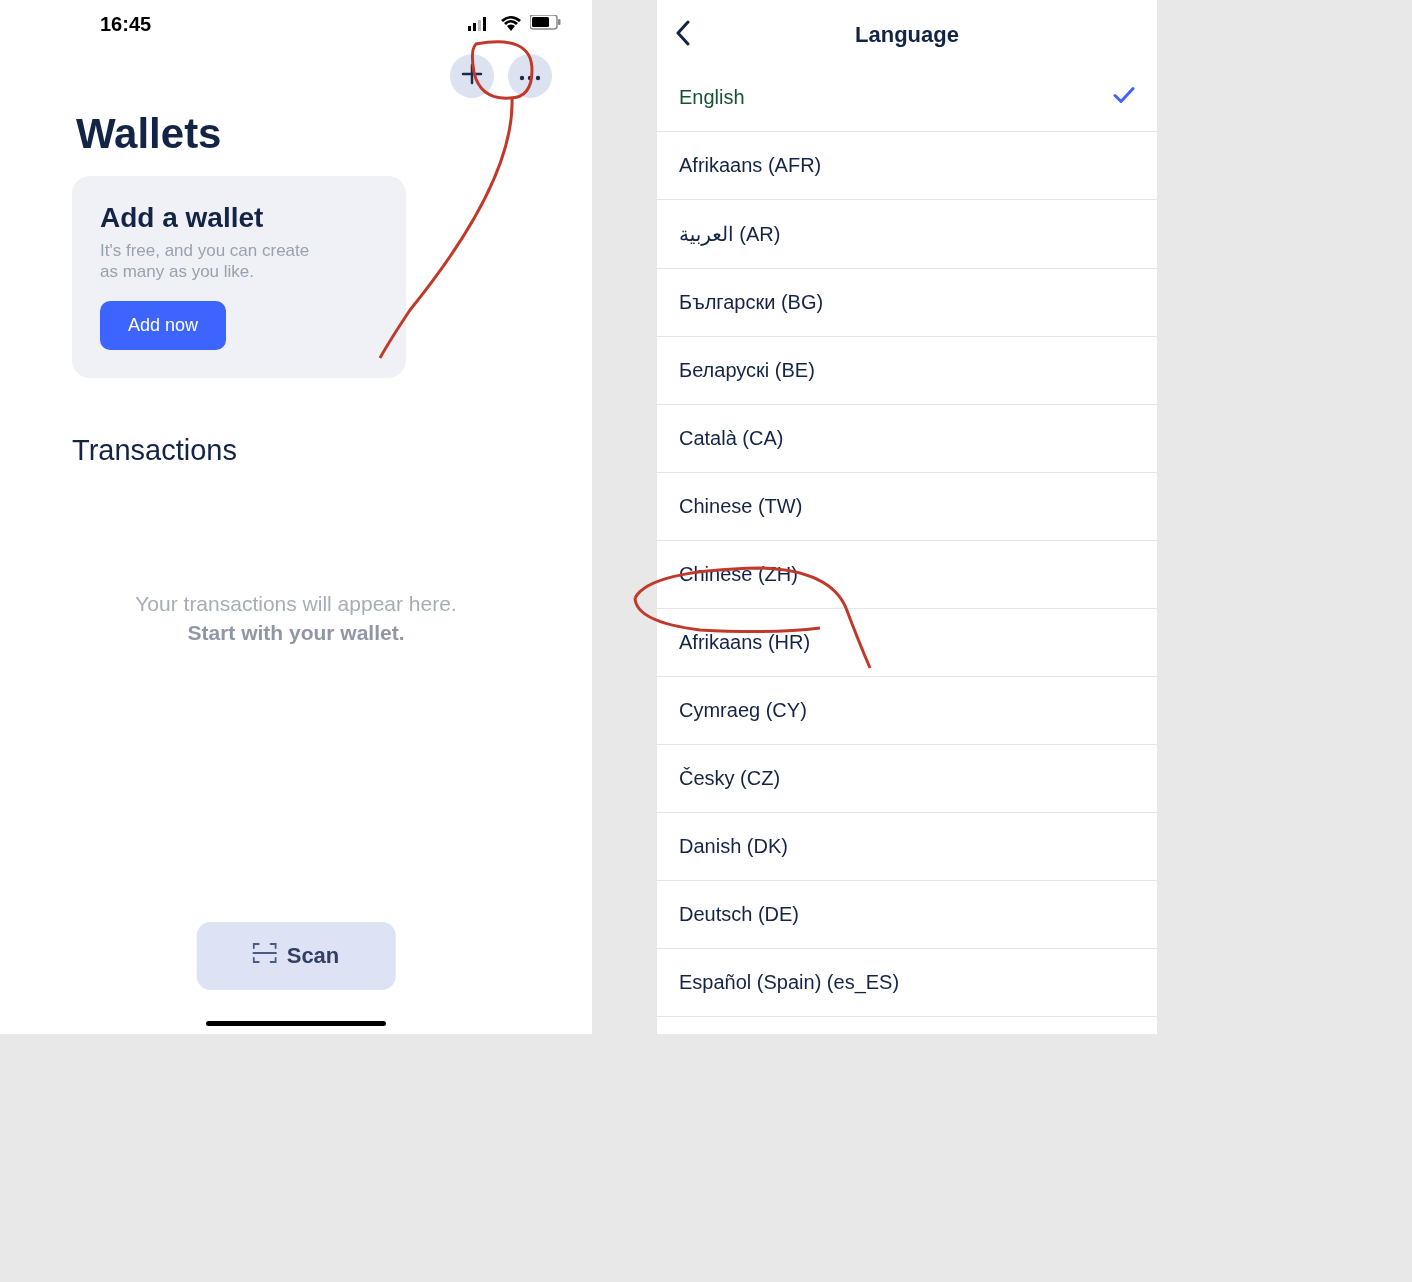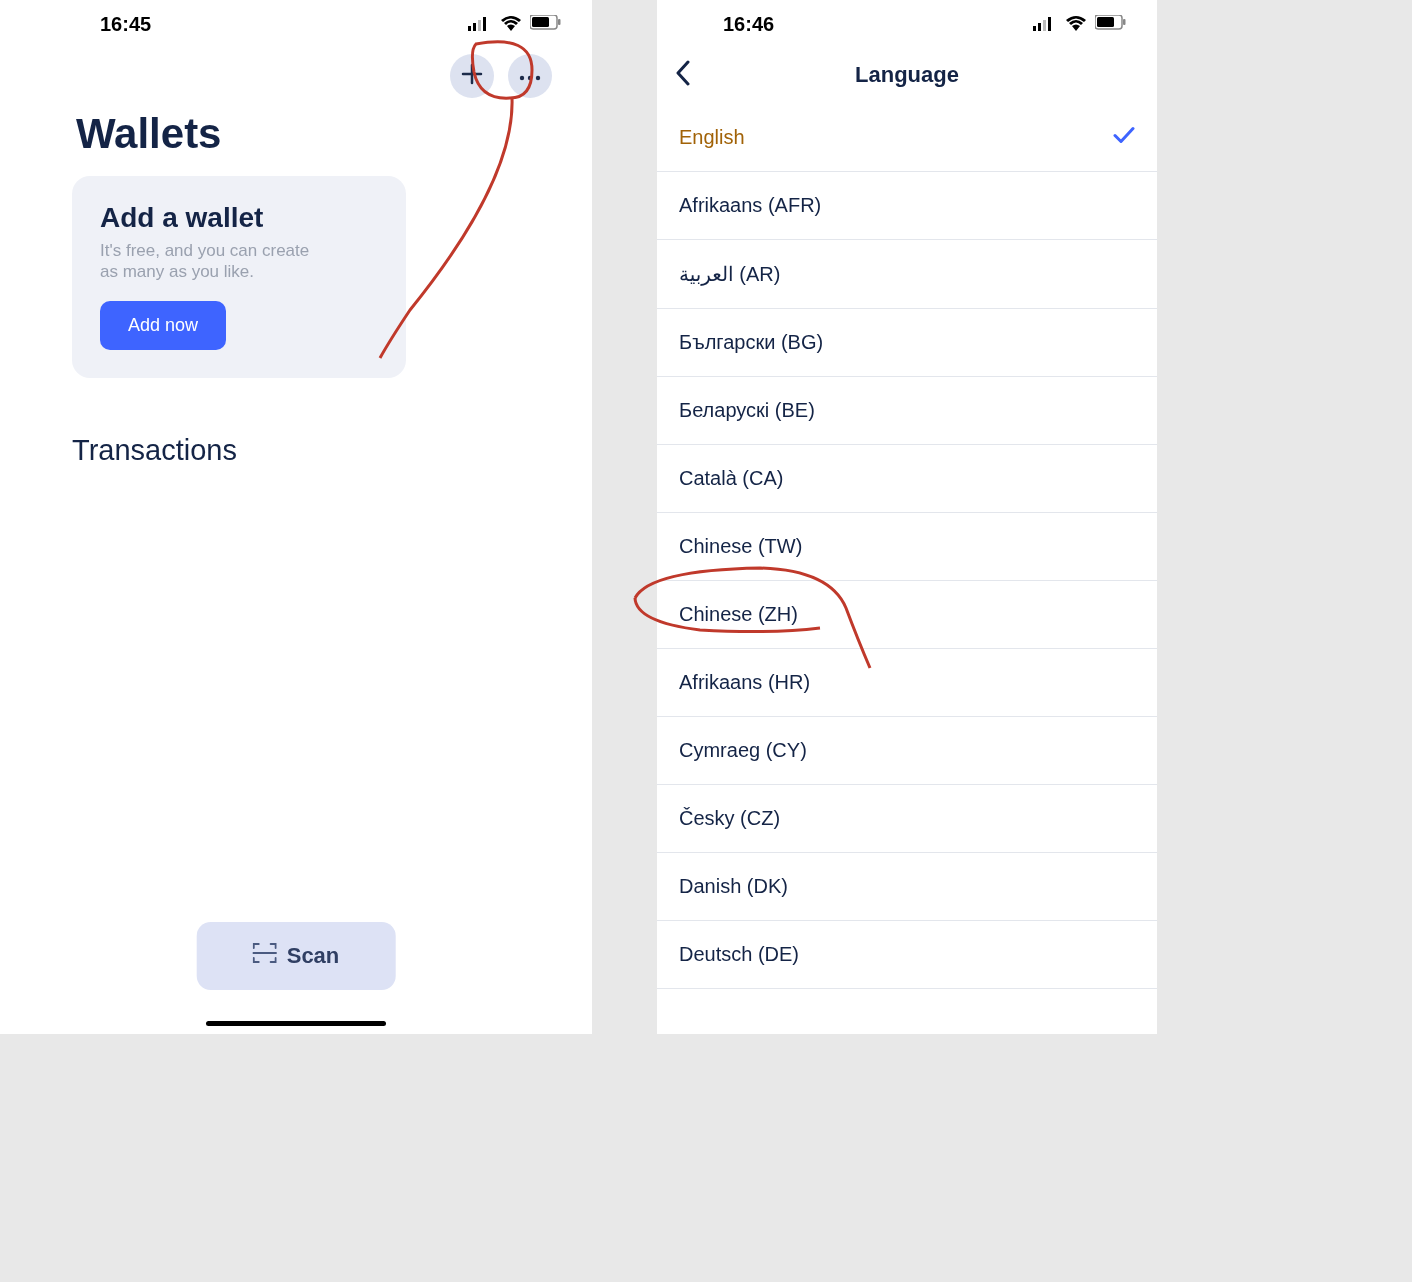--- a/index.html
+++ b/index.html
@@ -162,21 +162,21 @@
     }
     .lang-list { overflow-y: auto; flex: 1; }
     .lang-item {
       padding: 22px 22px;
       color: #142446;
       font-size: 20px;
       border-bottom: 1px solid #e3e6ec;
       position: relative;
       cursor: pointer;
     }
-    .lang-item.selected { color: #a16207; }
+    .lang-item.selected { color: #14532d; }
     .check-mark {
       position: absolute;
       right: 22px;
       top: 50%;
       transform: translateY(-50%);
       color: #3e64ff;
     }
 
     
     .annotation-layer {
@@ -239,61 +239,38 @@
   <h1 class="page-title">Wallets</h1>
 
   <div class="add-wallet-card">
     <div class="card-title">Add a wallet</div>
     <div class="card-sub">It's free, and you can create as many as you like.</div>
     <button class="btn-primary">Add now</button>
   </div>
 
   <h2 class="section-title">Transactions</h2>
 
+  <div class="transactions-empty">
+    <div>Your transactions will appear here.</div>
+    <div class="line2">Start with your wallet.</div>
+  </div>
 
   <div class="scan-btn">
     <span>
       <svg width="24" height="22" viewBox="0 0 24 22">
           <path d="M1 6 V2 H6 M18 2 H23 V6 M23 16 V20 H18 M6 20 H1 V16 M0 11 H24" stroke="#4a5a80" stroke-width="2" fill="none" stroke-linecap="round"></path>
         </svg>
     </span>
     <span>Scan</span>
   </div>
 
   <div class="home-indicator"></div>
 </div>
 
 <div class="phone phone-right">
-  <div class="status-bar" style="padding-left:20px;">
-    <div class="status-left">
-      <span class="time" style="margin-left:46px;">16:46</span>
-    </div>
-    <div class="status-icons">
-      <span>
-        <svg width="24" height="14" viewBox="0 0 24 14">
-            <rect x="0" y="9" width="3" height="5" fill="#000"></rect>
-            <rect x="5" y="6" width="3" height="8" fill="#000"></rect>
-            <rect x="10" y="3" width="3" height="11" fill="#bbb"></rect>
-            <rect x="15" y="0" width="3" height="14" fill="#000"></rect>
-          </svg>
-      </span>
-      <span>
-        <svg width="22" height="16" viewBox="0 0 22 16">
-            <path d="M11 16 L7 11 Q11 8 15 11 Z M4 8 Q11 2 18 8 L16 10 Q11 5 6 10 Z M1 5 Q11 -3 21 5 L19 7 Q11 0 3 7 Z" fill="#000"></path>
-          </svg>
-      </span>
-      <span>
-        <svg width="32" height="16" viewBox="0 0 32 16">
-            <rect x="0" y="0" width="27" height="14" rx="3" fill="none" stroke="#888" stroke-width="1.5"></rect>
-            <rect x="2" y="2" width="17" height="10" rx="1.5" fill="#000"></rect>
-            <rect x="28" y="4" width="2.5" height="6" rx="1" fill="#888"></rect>
-          </svg>
-      </span>
-    </div>
-  </div>
 
   <div class="lang-header">
     <div class="back-btn">
       <span>
         <svg width="16" height="26" viewBox="0 0 16 26">
             <path d="M13 2 L3 13 L13 24" stroke="#142446" stroke-width="3" fill="none" stroke-linecap="round" stroke-linejoin="round"></path>
           </svg>
       </span>
     </div>
     <div class="lang-title">Language</div>
@@ -308,20 +285,21 @@
       <div class="lang-item"><span>Български (BG)</span></div>
       <div class="lang-item"><span>Беларускі (BE)</span></div>
       <div class="lang-item"><span>Català (CA)</span></div>
       <div class="lang-item"><span>Chinese (TW)</span></div>
       <div class="lang-item"><span>Chinese (ZH)</span></div>
       <div class="lang-item"><span>Afrikaans (HR)</span></div>
       <div class="lang-item"><span>Cymraeg (CY)</span></div>
       <div class="lang-item"><span>Česky (CZ)</span></div>
       <div class="lang-item"><span>Danish (DK)</span></div>
       <div class="lang-item"><span>Deutsch (DE)</span></div>
+      <div class="lang-item"><span>Español (Spain) (es_ES)</span></div>
     </div>
 </div>
 
 <svg class="annotation-layer" width="1412" height="1282">
   <path d="M 476 44 Q 532 34 532 70 Q 532 98 510 98 Q 480 100 474 72 Q 470 50 476 44 Z" stroke="#c0392b" stroke-width="3" fill="none"></path>
   <path d="M 512 98 Q 515 180 410 310 Q 390 340 380 358" stroke="#c0392b" stroke-width="3" fill="none"></path>
   <path d="M 635 598 Q 650 570 760 568 Q 830 570 846 608 Q 858 640 870 668" stroke="#c0392b" stroke-width="3" fill="none"></path>
   <path d="M 635 598 Q 636 622 700 630 Q 770 634 820 628" stroke="#c0392b" stroke-width="3" fill="none"></path>
 </svg>
 

